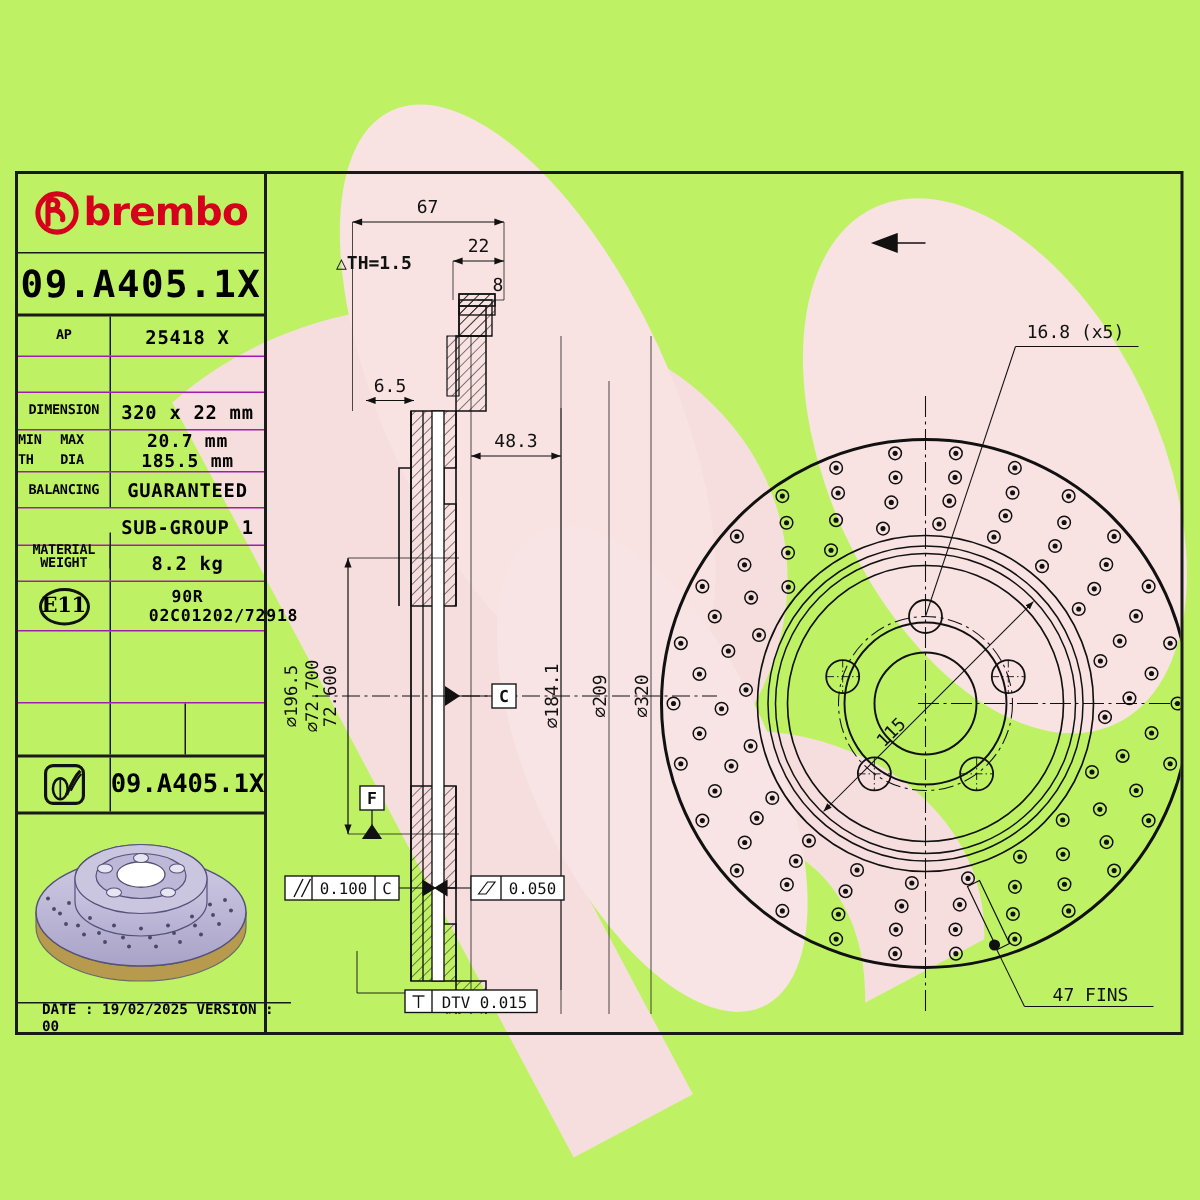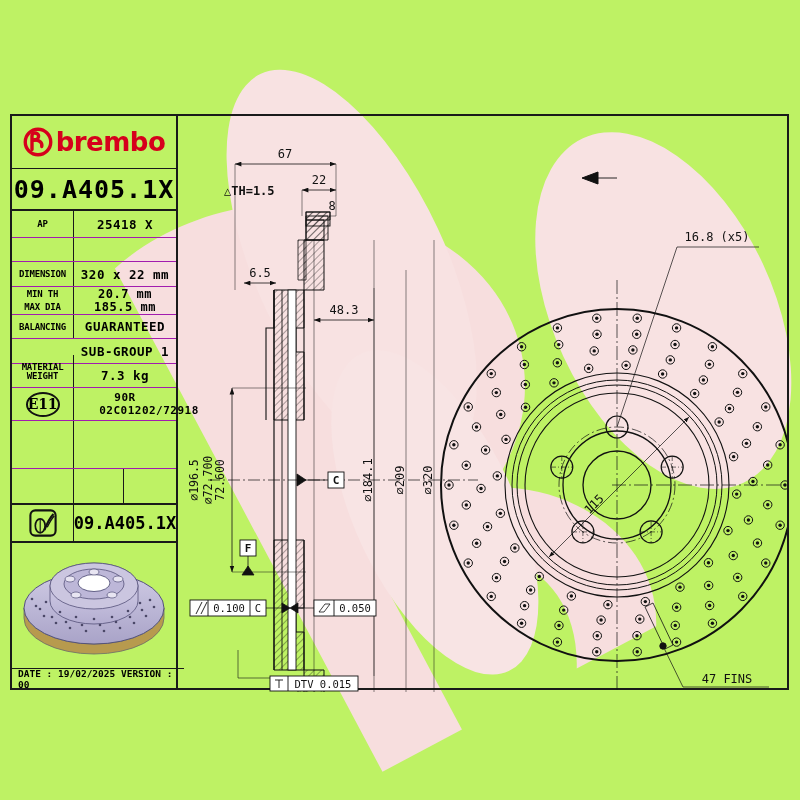--- a/index.html
+++ b/index.html
@@ -43,25 +43,25 @@
 
   .e11{display:flex;align-items:center;justify-content:center;
        width:30px;height:21px;border:2px solid #111;border-radius:50%;
        font-family:"DejaVu Serif","Liberation Serif",serif;font-weight:bold;font-size:14px;}
 
   .two{font-size:12px;line-height:13px;}
 
   
   .picbox{position:absolute;left:12px;top:546px;width:164px;height:121px;}
   .datebar{position:absolute;left:12px;top:668px;width:166px;height:20px;
-           display:flex;align-items:center;padding-left:6px;
+           display:flex;align-items:center;padding-left:16px;
            border-top:1px solid #1a1a1a;font-size:9.5px;font-weight:bold;letter-spacing:0px;}
 
   
-  #draw{position:absolute;left:178px;top:120px;width:609px;height:572px;}
+  #draw{position:absolute;left:178px;top:104px;width:609px;height:572px;}
 
   .nosel{user-select:none;}
 </style>
 </head>
 <body>
 
 <div id="sheet" class="nosel">
 
   <div class="wm">
     <svg width="800" height="800" viewBox="0 0 800 800">
@@ -108,21 +108,21 @@
       <div class="cellL" style="width:62px;"></div>
       <div class="cellR" style="width:102px;"></div>
     </div>
 
     <div class="row" style="height:25px;">
       <div class="cellL" style="width:62px;">DIMENSION</div>
       <div class="cellR" style="width:102px;">320 x 22 mm</div>
     </div>
 
     <div class="row" style="height:28px;">
-      <div class="cellL" style="width:62px;flex-direction:column;">
+      <div class="cellL" style="width:62px;flex-direction:row;">
         <span class="two" style="font-size:9px;">MIN TH</span>
         <span class="two" style="font-size:9px;">MAX DIA</span>
       </div>
       <div class="cellR" style="width:102px;">
         <span class="two">20.7 mm</span>
         <span class="two">185.5 mm</span>
       </div>
     </div>
 
     <div class="row" style="height:24px;">
@@ -130,21 +130,21 @@
       <div class="cellR" style="width:102px;">GUARANTEED</div>
     </div>
 
     <div class="row" style="height:25px;">
       <div class="cellL" style="width:62px;margin-top:32px;">MATERIAL</div>
       <div class="cellR" style="width:102px;">SUB-GROUP 1</div>
     </div>
 
     <div class="row" style="height:24px;">
       <div class="cellL" style="width:62px;">WEIGHT</div>
-      <div class="cellR" style="width:102px;">7.3 kg</div>
+      <div class="cellR" style="width:102px;">8.2 kg</div>
     </div>
 
     <div class="row" style="height:33px;">
       <div class="cellL" style="width:62px;">
         <span class="e11">E11</span>
       </div>
       <div class="cellR" style="width:102px;">
         <span class="two" style="font-size:11px;">90R</span>
         <span class="two" style="font-size:11px;margin-left:48px;">02C01202/72918</span>
       </div>

